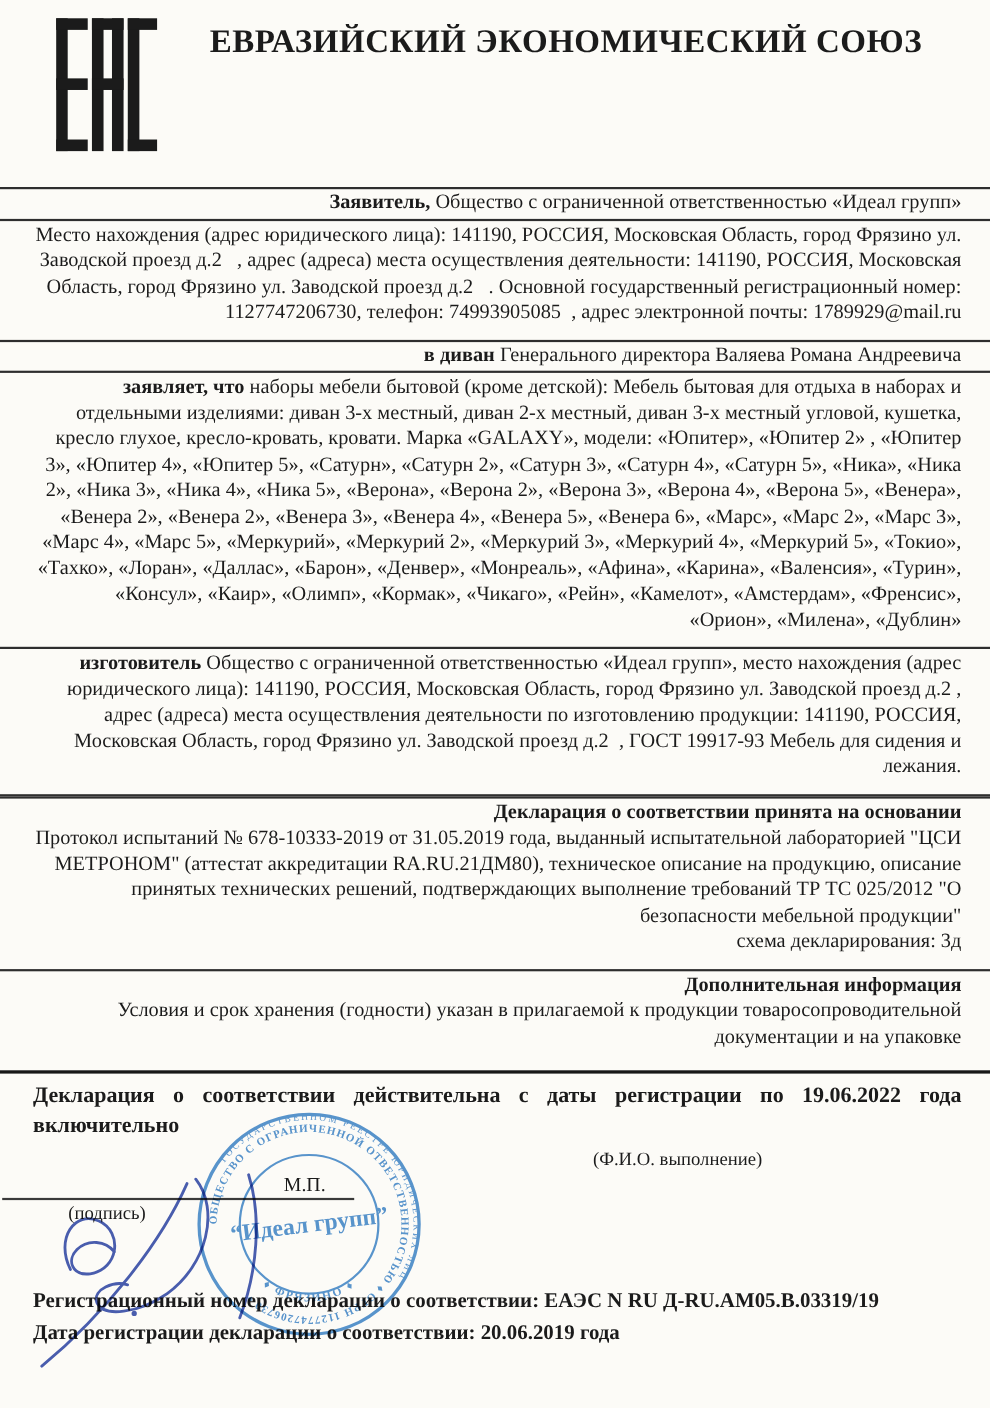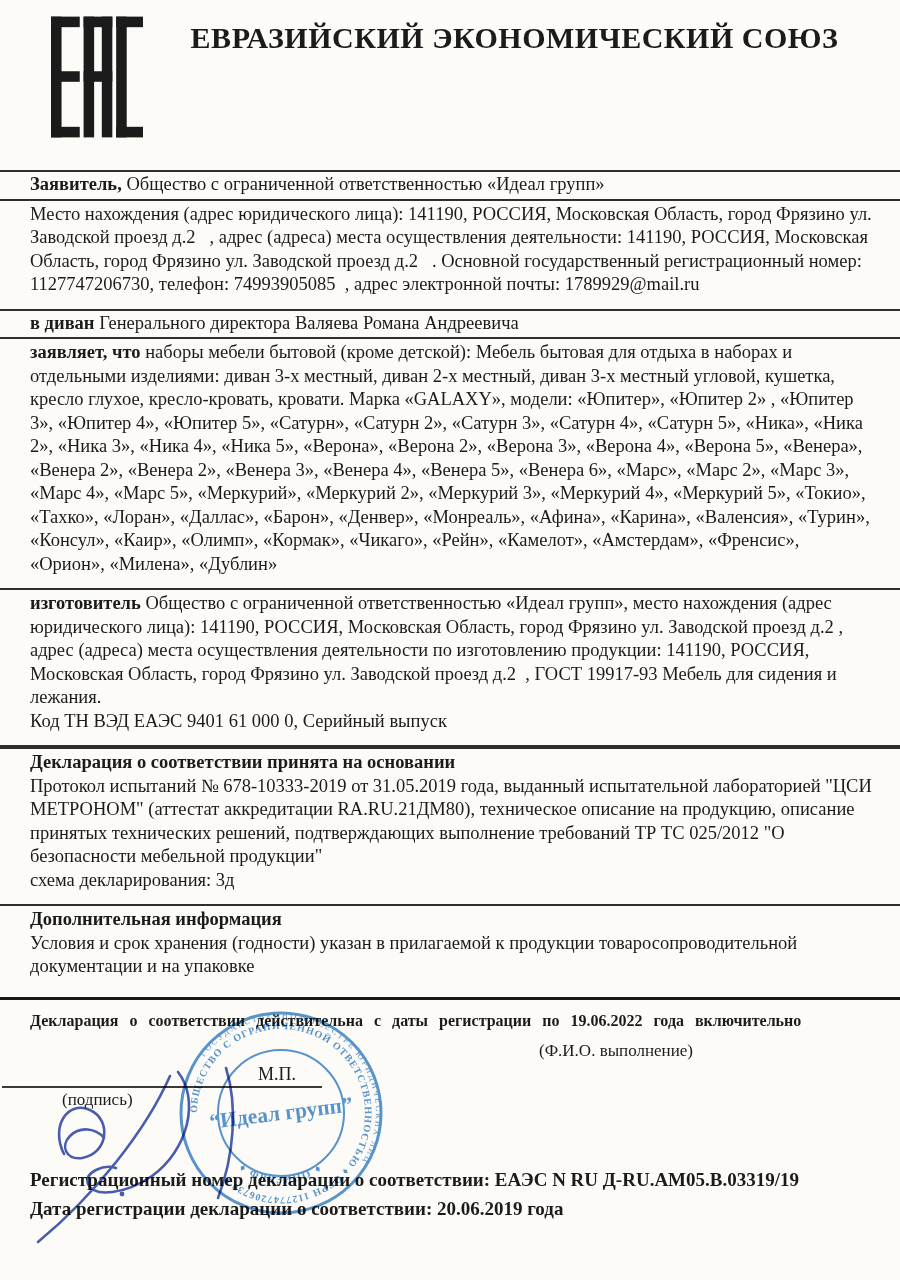--- a/index.html
+++ b/index.html
@@ -10,24 +10,24 @@
   }
   
   .header{position:relative;height:170px;margin-left:29px;}
   .eac{position:absolute;left:22px;top:14px;}
   .title{position:absolute;left:120px;right:20px;top:20px;text-align:center;
          font-weight:bold;font-size:30px;line-height:36px;letter-spacing:.5px;}
   
   .rule{height:0;border-top:2px solid #2e2e2e;}
   .rule.heavy{border-top:3px solid #181818;}
   
-  .blk{font-size:18.5px;line-height:23.5px;padding:2px 26px 12px 30px;text-align:left;}
+  .blk{font-size:18.5px;line-height:23.5px;padding:2px 26px 12px 30px;text-align:right;}
   .blk .lead{font-weight:bold;}
   .tight{padding-top:1px;padding-bottom:2px;}
-  .validity{font-weight:bold;font-size:16px;line-height:27px;text-align:justify;
+  .validity{font-weight:bold;font-size:20px;line-height:27px;text-align:justify;
             word-spacing:7px;padding:7px 26px 2px 30px;}
   
   .sig-zone{position:relative;height:126px;}
   .sig-line{position:absolute;left:2px;top:50px;width:320px;border-top:2px solid #3a3a3a;}
   .sig-caption{position:absolute;left:62px;top:54px;font-size:17px;}
   .mp{position:absolute;left:258px;top:28px;font-size:18px;}
   .fio{position:absolute;left:340px;right:8px;top:0;}
   .fio-name{text-align:center;font-size:18.5px;padding:22px 0 6px 0;border-bottom:2px solid #3a3a3a;}
   .fio-caption{text-align:center;font-size:17px;padding-top:5px;}
   
@@ -87,21 +87,20 @@
   <div class="blk">
     <span class="lead">заявляет, что</span>
     <span>наборы мебели бытовой (кроме детской): Мебель бытовая для отдыха в наборах и отдельными изделиями: диван 3-х местный, диван 2-х местный, диван 3-х местный угловой, кушетка, кресло глухое, кресло-кровать, кровати. Марка «GALAXY», модели: «Юпитер», «Юпитер 2» , «Юпитер 3», «Юпитер 4», «Юпитер 5», «Сатурн», «Сатурн 2», «Сатурн 3», «Сатурн 4», «Сатурн 5», «Ника», «Ника 2», «Ника 3», «Ника 4», «Ника 5», «Верона», «Верона 2», «Верона 3», «Верона 4», «Верона 5», «Венера», «Венера 2», «Венера 2», «Венера 3», «Венера 4», «Венера 5», «Венера 6», «Марс», «Марс 2», «Марс 3», «Марс 4», «Марс 5», «Меркурий», «Меркурий 2», «Меркурий 3», «Меркурий 4», «Меркурий 5», «Токио», «Тахко», «Лоран», «Даллас», «Барон», «Денвер», «Монреаль», «Афина», «Карина», «Валенсия», «Турин», «Консул», «Каир», «Олимп», «Кормак», «Чикаго», «Рейн», «Камелот», «Амстердам», «Френсис», «Орион», «Милена», «Дублин»</span>
   </div>
 
   <div class="rule"></div>
 
   <div class="blk">
     <span class="lead">изготовитель</span>
     <span>Общество с ограниченной ответственностью «Идеал групп», место нахождения (адрес юридического лица): 141190, РОССИЯ, Московская Область, город Фрязино ул. Заводской проезд д.2 , адрес (адреса) места осуществления деятельности по изготовлению продукции: 141190, РОССИЯ, Московская Область, город Фрязино ул. Заводской проезд д.2&nbsp;&nbsp;, ГОСТ 19917-93 Мебель для сидения и лежания.</span>
-    <div>Код ТН ВЭД ЕАЭС 9401 61 000 0, Серийный выпуск</div>
   </div>
 
   <div class="rule"></div>
 
 
   <div class="rule"></div>
 
   <div class="blk">
     <div class="lead">Декларация о соответствии принята на основании</div>
     <div>Протокол испытаний № 678-10333-2019 от 31.05.2019 года, выданный испытательной лабораторией "ЦСИ МЕТРОНОМ" (аттестат аккредитации RA.RU.21ДМ80), техническое описание на продукцию, описание принятых технических решений, подтверждающих выполнение требований ТР ТС 025/2012 "О безопасности мебельной продукции"</div>

